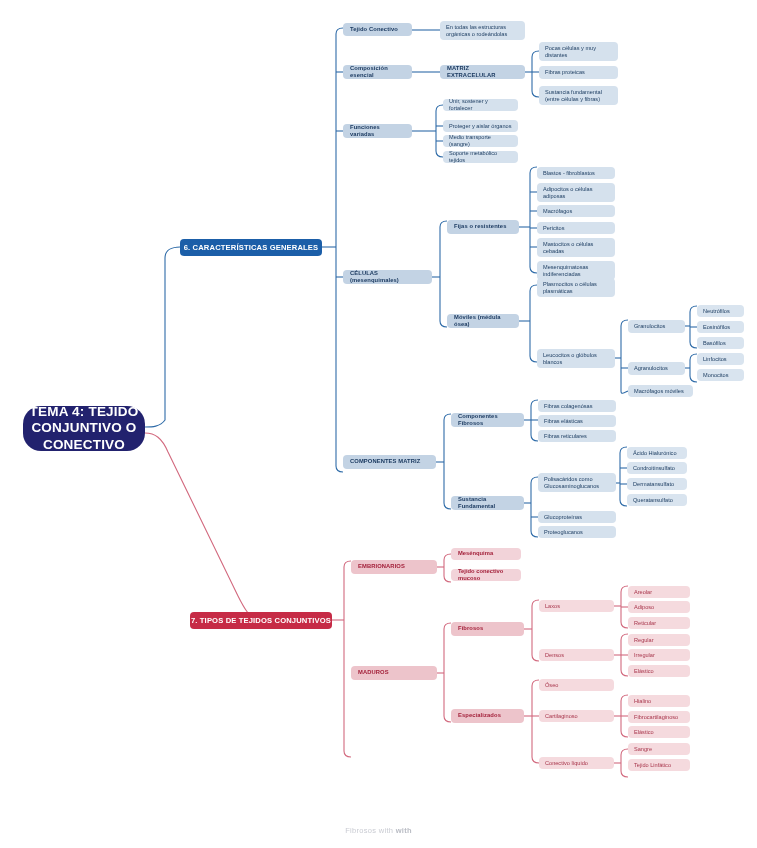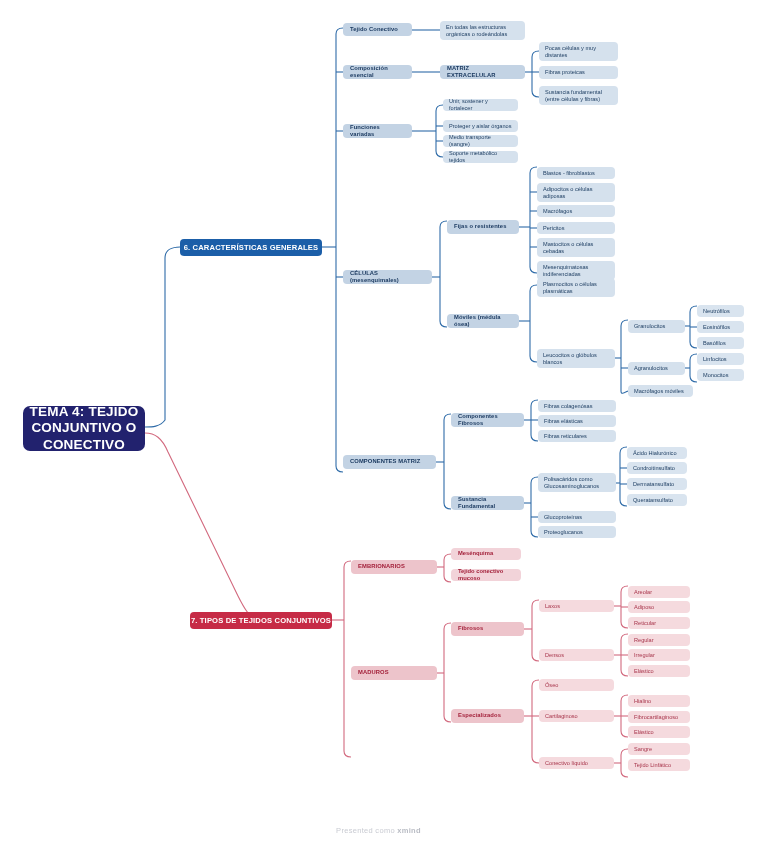--- a/index.html
+++ b/index.html
@@ -24,21 +24,21 @@
   .node span{display:block;width:100%;}
 
   
   .root{
     background:#22226e;
     color:#ffffff;
     font-size:13.5px;
     font-weight:bold;
     text-align:center;
     justify-content:center;
-    border-radius:7px;
+    border-radius:18px;
     letter-spacing:.2px;
   }
 
   
   .main-blue{
     background:#1b5ea8;
     color:#ffffff;
     font-size:7.6px;
     font-weight:bold;
     justify-content:center;
@@ -498,16 +498,16 @@
     <span>Conectivo líquido</span>
   </div>
   <div class="node p3" style="left:628px;top:743px;width:62px;height:12px;">
     <span>Sangre</span>
   </div>
   <div class="node p3" style="left:628px;top:759px;width:62px;height:12px;">
     <span>Tejido Linfático</span>
   </div>
 
   <div class="footer">
-    <span>Presented como </span><b>xmind</b>
+    <span>Fibrosos with </span><b>with</b>
   </div>
 
 </div>
 
 </body></html>

